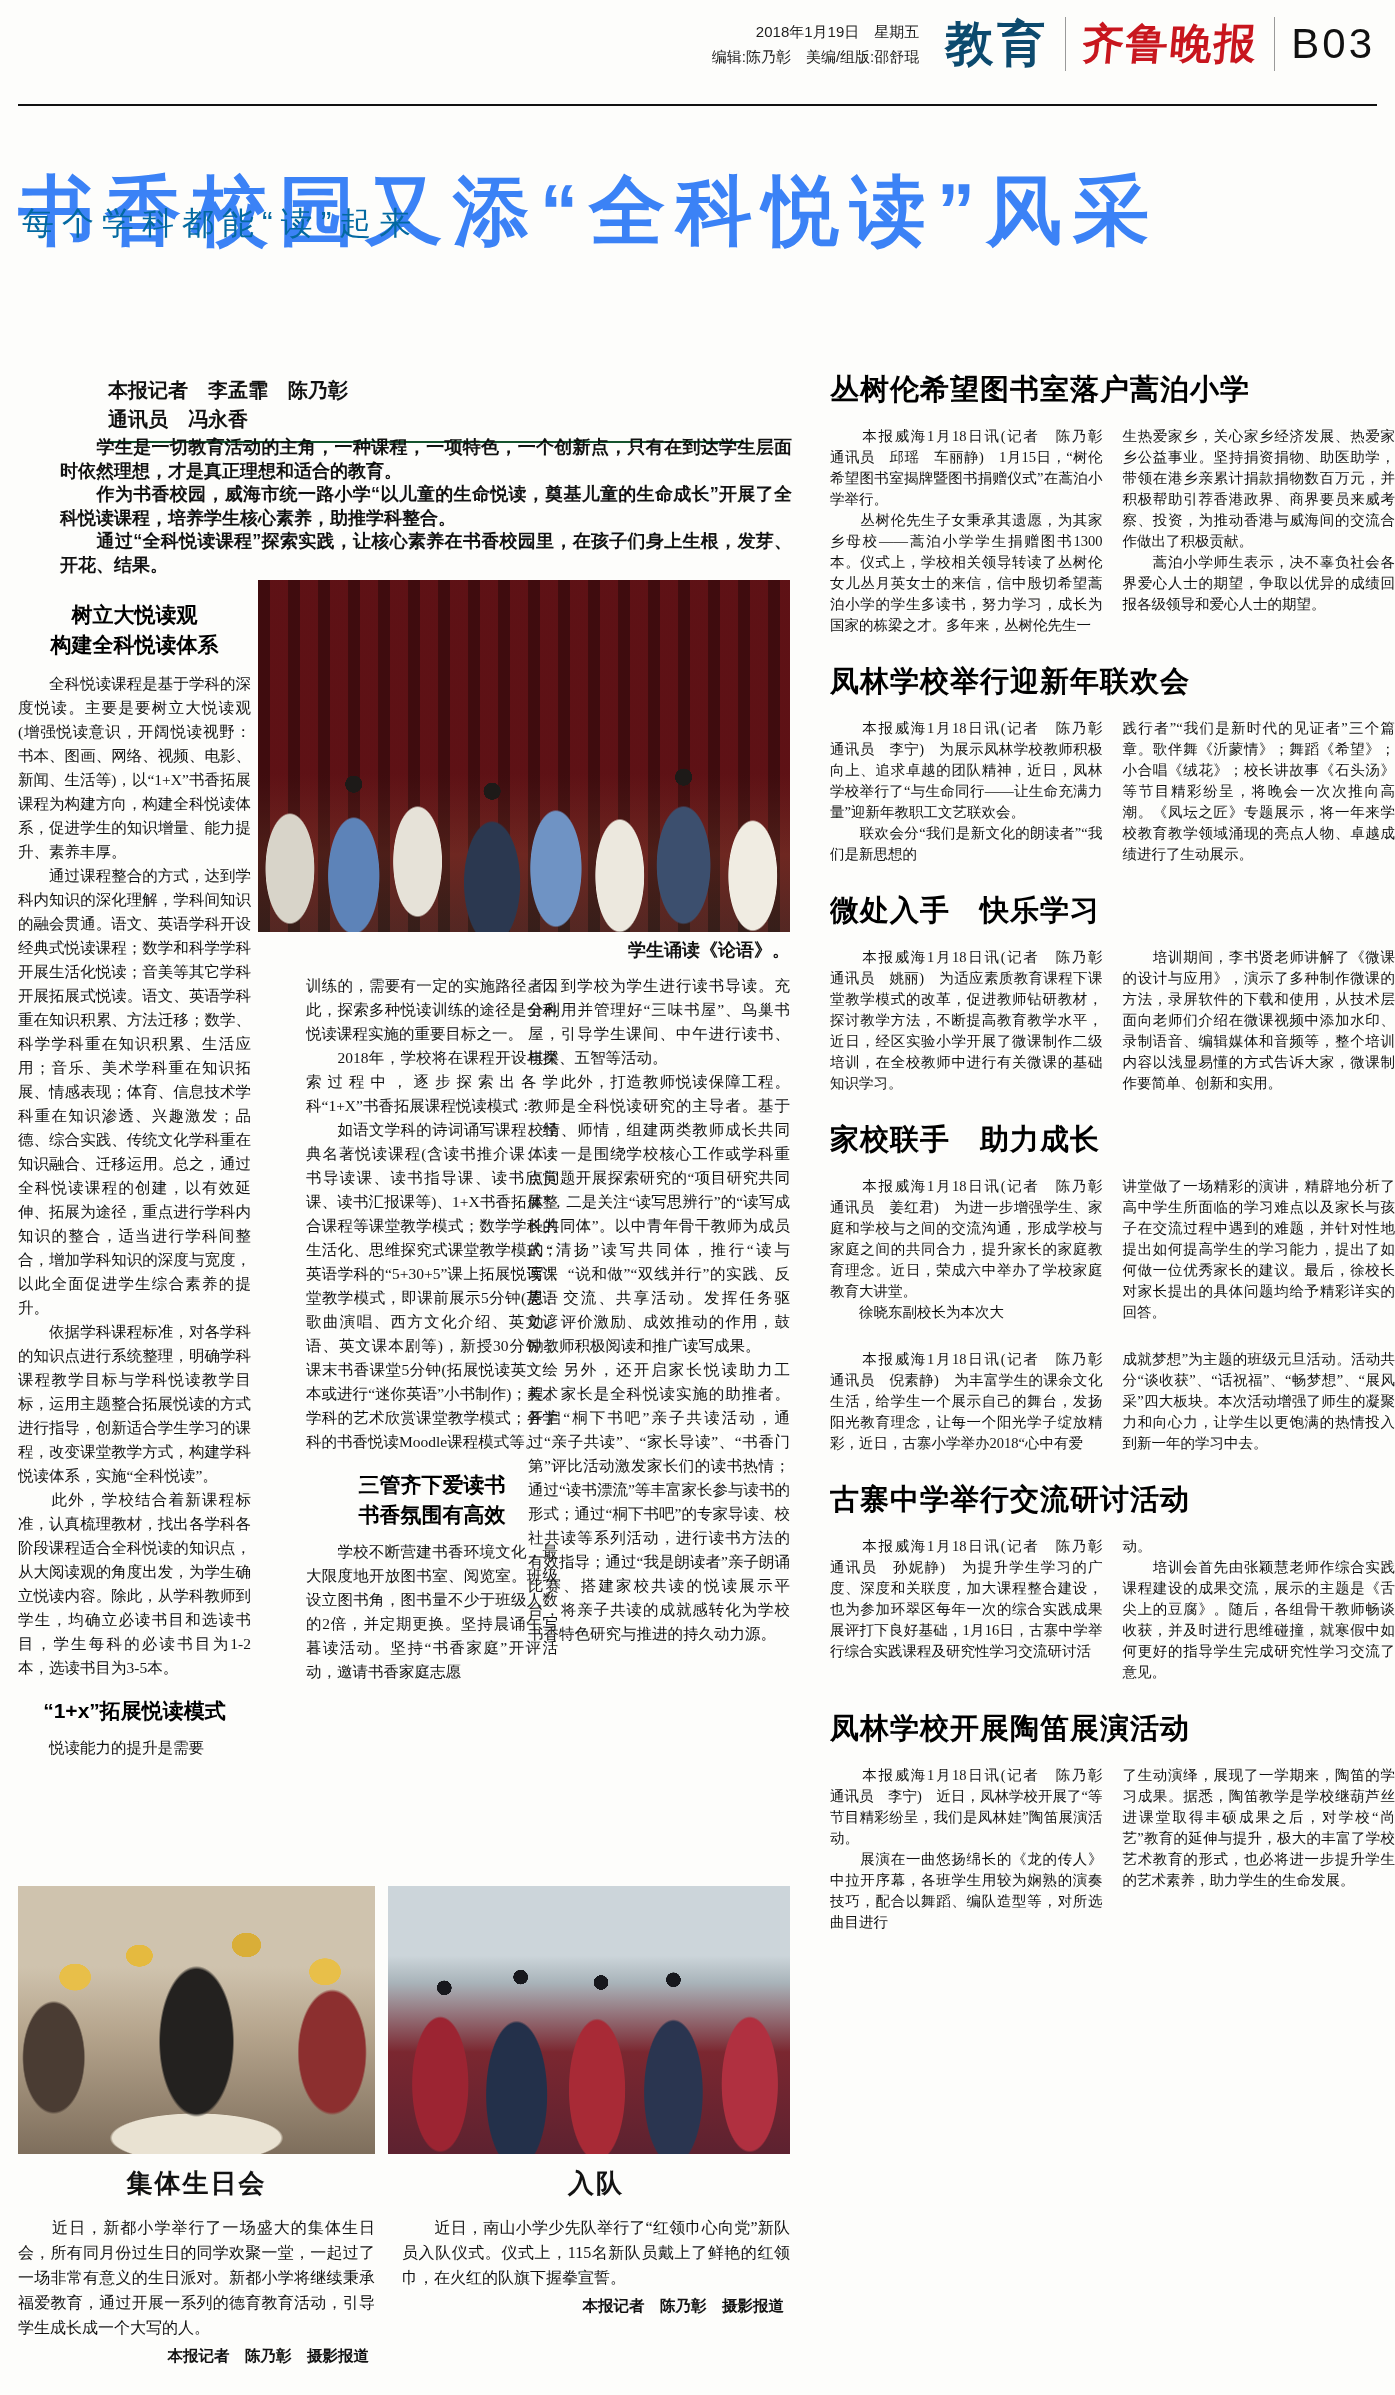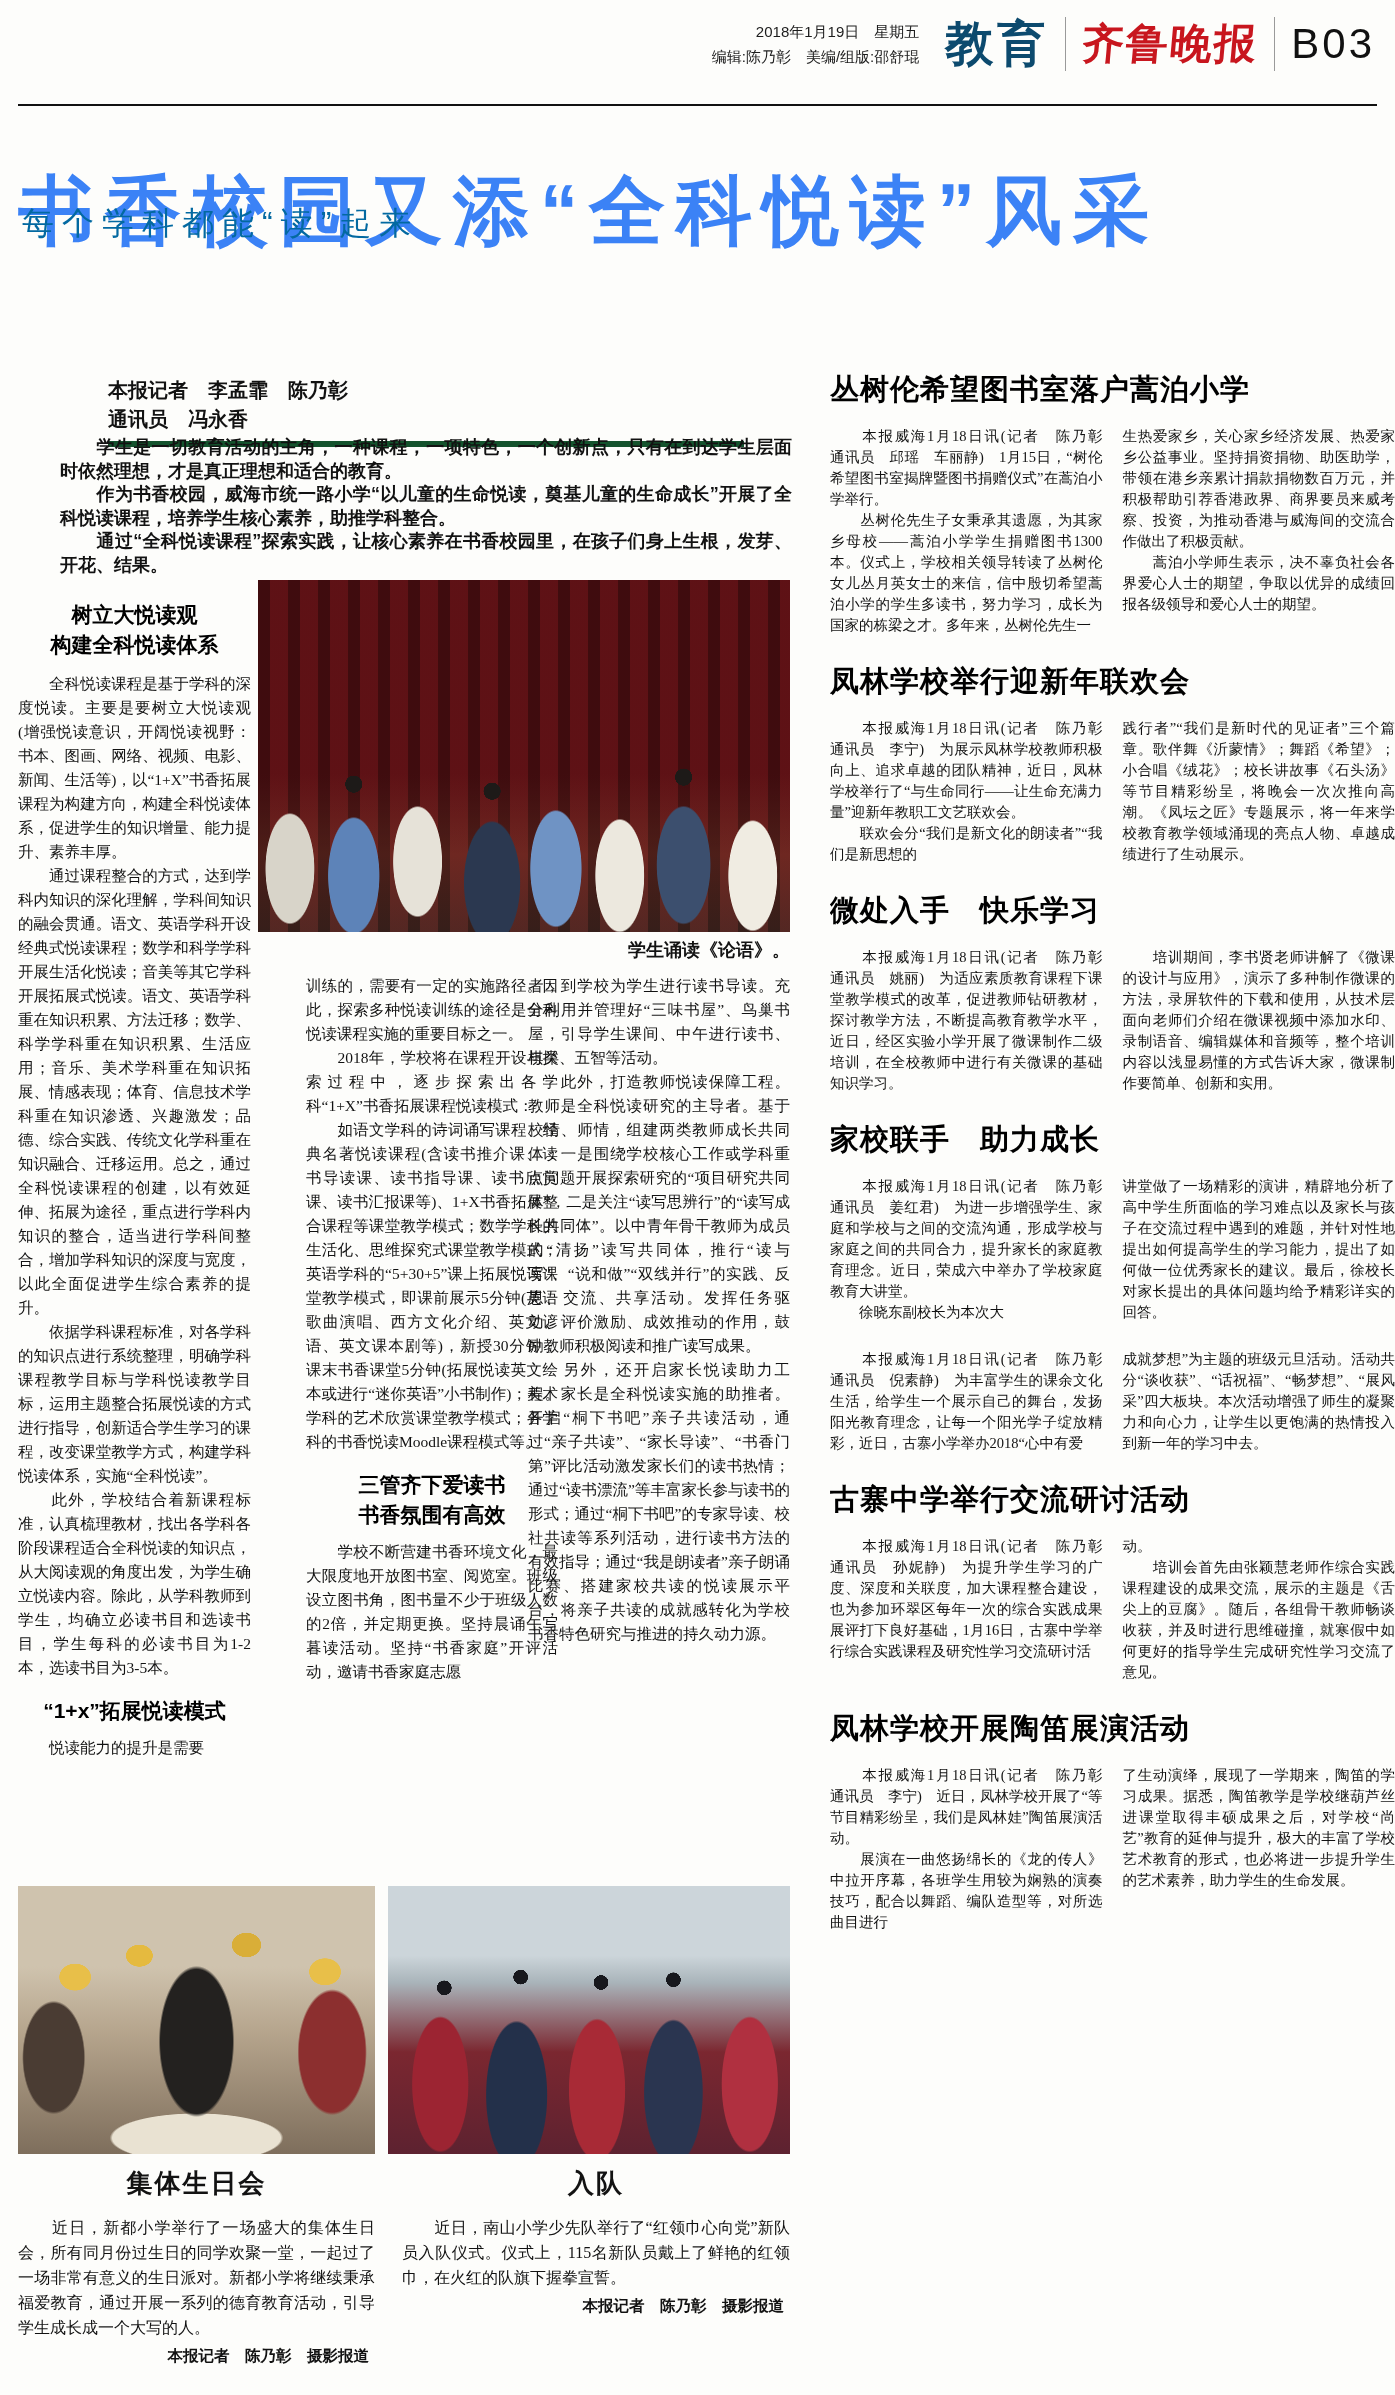--- a/index.html
+++ b/index.html
@@ -15,21 +15,21 @@
   .mh-paper{font-size:42px;font-weight:bold;color:#c8161e;font-family:"Liberation Serif",serif;transform:skewX(-5deg);letter-spacing:2px;}
   .mh-page{font-size:42px;font-family:"Liberation Sans",sans-serif;color:#111;letter-spacing:3px;}
   #top-rule{position:absolute;left:18px;top:104px;width:1359px;height:2px;background:#111;}
   
   #headline{position:absolute;left:18px;top:110px;width:1368px;font-size:76px;font-weight:bold;
             font-family:"Liberation Sans",sans-serif;letter-spacing:11px;white-space:nowrap;color:#3b82f6;}
   #subhead{position:absolute;left:22px;top:202px;font-size:32px;letter-spacing:8px;color:#0369a1;
            font-family:"Liberation Sans",sans-serif;}
   
   #byline{position:absolute;left:108px;top:376px;width:636px;font-family:"Liberation Sans",sans-serif;
-          font-weight:bold;font-size:20px;line-height:29px;border-bottom:6px solid #14532d;padding-bottom:7px;}
+          font-weight:bold;font-size:20px;line-height:29px;border-bottom:2px solid #14532d;padding-bottom:7px;}
   #intro{position:absolute;left:60px;top:436px;width:732px;font-family:"Liberation Sans",sans-serif;
          font-weight:bold;font-size:18px;line-height:23.5px;}
   #intro .para{text-align:justify;}
   
   .colhead{font-family:"Liberation Sans",sans-serif;font-weight:bold;font-size:21px;line-height:30px;margin:0;color:#000;text-align:center;}
   #col1{position:absolute;left:18px;top:600px;width:233px;height:1282px;overflow:hidden;}
   #col1 .headblock{margin-bottom:12px;}
   #col1 .para,#col2 .para,#col3 .para{font-size:15.5px;line-height:24px;}
   .subhead-block{margin:16px 0 10px 0;}
   #main-photo{position:absolute;left:258px;top:580px;width:532px;height:352px;

